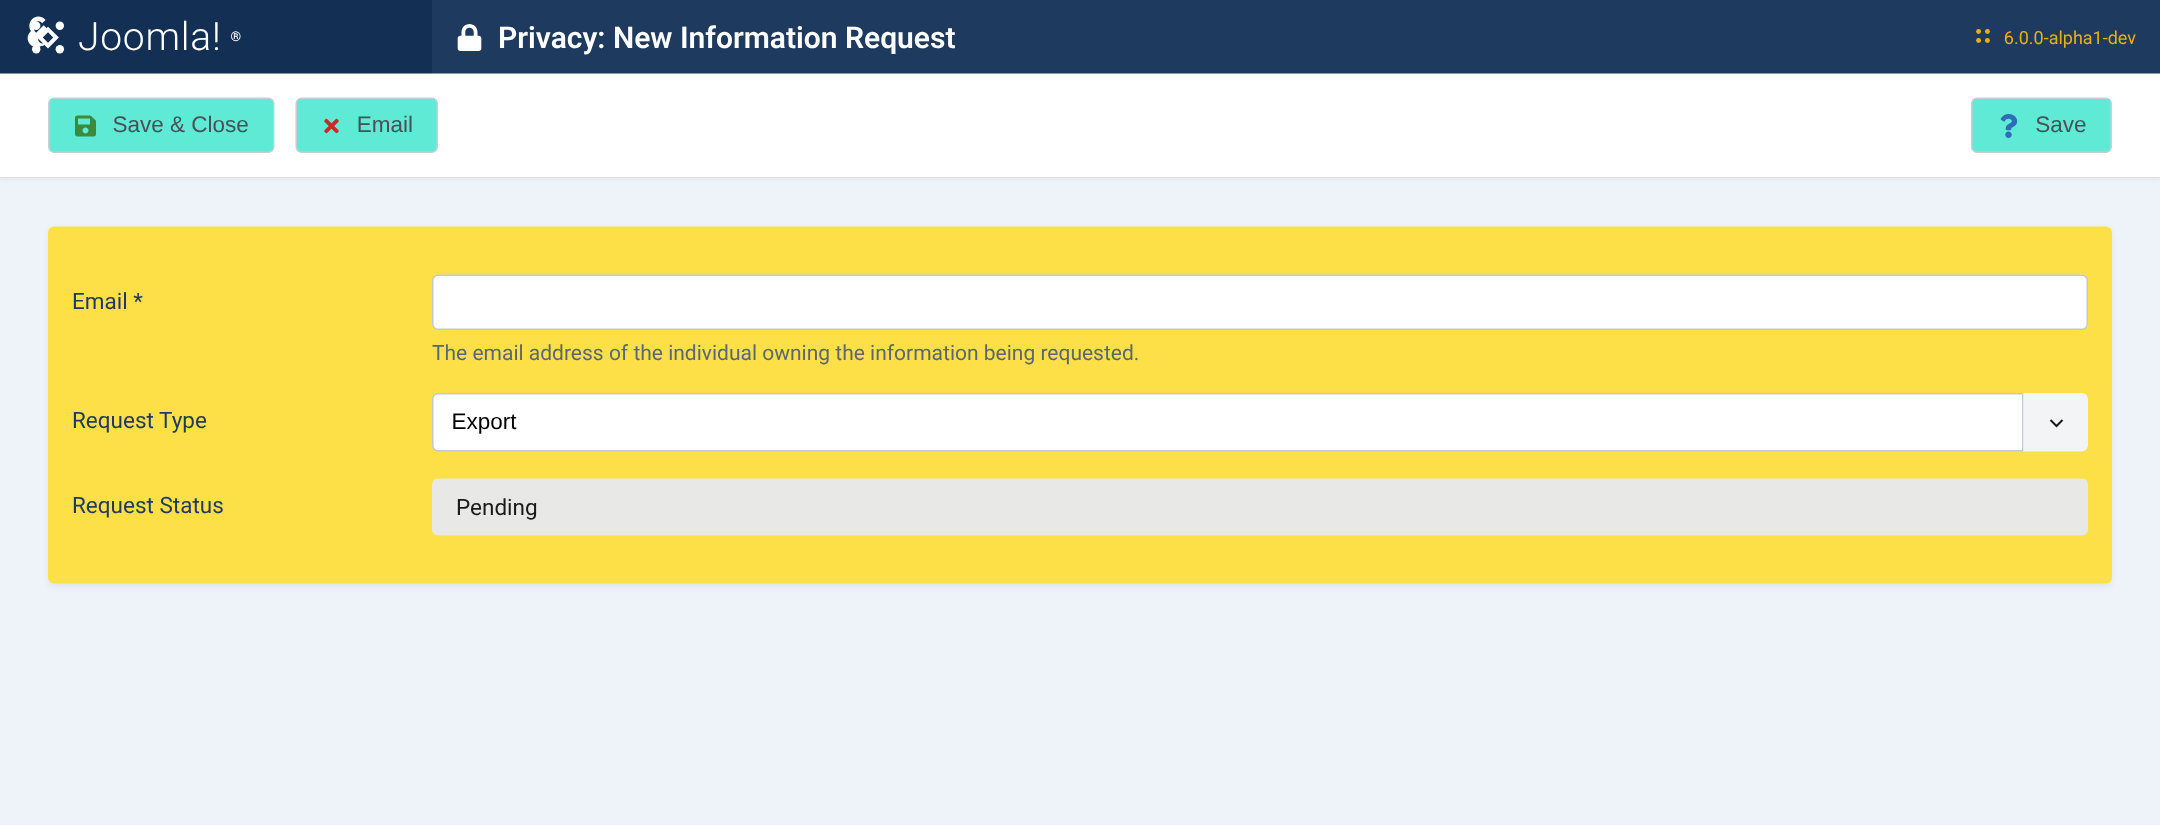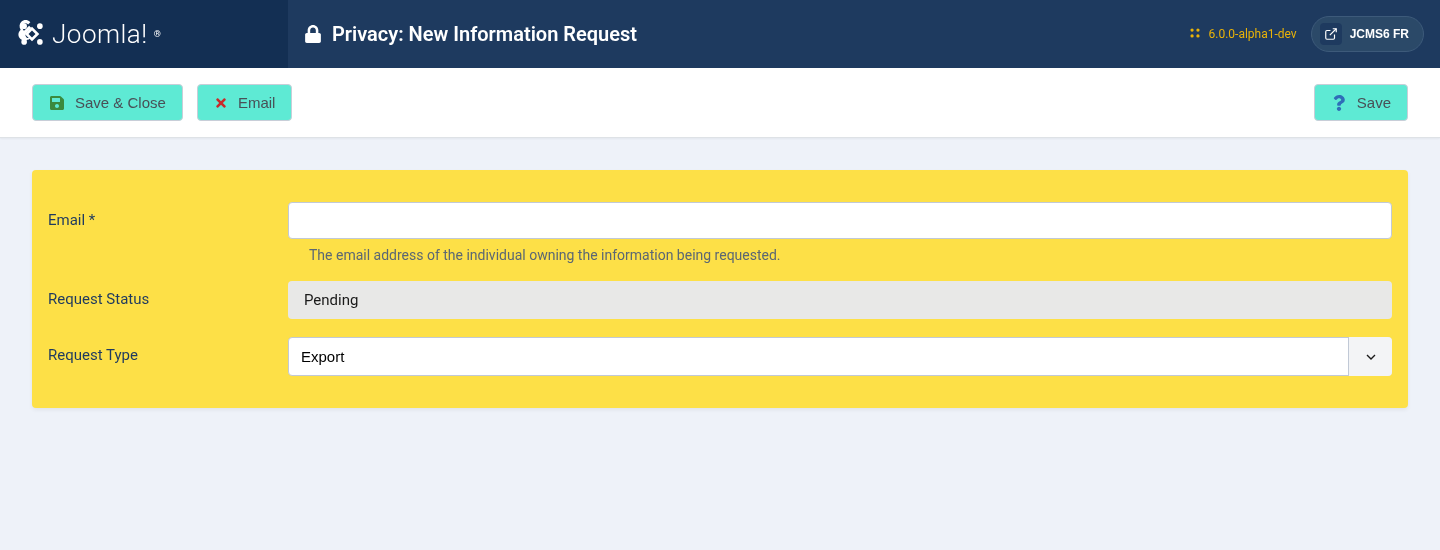--- a/index.html
+++ b/index.html
@@ -9,21 +9,21 @@
     }
     body {
       font-family: -apple-system, BlinkMacSystemFont, "Segoe UI", Roboto, "Helvetica Neue", Arial, sans-serif;
       background: #eef2f9;
       width: 1440px;
       height: 550px;
       overflow: hidden;
     }
     .header {
       display: flex;
-      height: 68px;
+      height: 49px;
     }
     .brand-section {
       width: 288px;
       background: #132f53;
       display: flex;
       align-items: center;
       padding-left: 16px;
     }
     .brand-logo {
       display: flex;
@@ -186,21 +186,20 @@
       padding: 9px 12px;
       border: 1px solid #c1c9d6;
       border-radius: 4px;
       font-size: 15px;
       background: #fff;
     }
     .form-description {
       color: #5b6773;
       font-size: 14px;
       margin-top: 8px;
-      margin-left: 21px;
     }
     .form-readonly {
       width: 100%;
       padding: 10px 16px;
       background: #e8e8e7;
       border-radius: 4px;
       font-size: 15px;
       color: #1a1a1a;
     }
     .form-select-wrap {
@@ -267,30 +266,20 @@
     <div class="title-right">
       <div class="version-pill">
         <svg viewBox="0 0 512 512">
           <circle cx="130" cy="130" r="70" fill="currentColor"></circle>
           <circle cx="382" cy="130" r="70" fill="currentColor"></circle>
           <circle cx="130" cy="382" r="70" fill="currentColor"></circle>
           <circle cx="382" cy="382" r="70" fill="currentColor"></circle>
         </svg>
         <span>6.0.0-alpha1-dev</span>
       </div>
-      <button class="site-button">
-        <span class="ext-icon-wrap">
-          <svg viewBox="0 0 24 24" stroke-width="2">
-            <path d="M18 13v6a2 2 0 0 1-2 2H5a2 2 0 0 1-2-2V8a2 2 0 0 1 2-2h6"></path>
-            <polyline points="15 3 21 3 21 9"></polyline>
-            <line x1="10" y1="14" x2="21" y2="3"></line>
-          </svg>
-        </span>
-        <span>JCMS6 FR</span>
-      </button>
     </div>
   </div>
 </div>
 
 <div class="toolbar">
   <div class="toolbar-left">
     <button class="btn">
       <svg class="icon-save" viewBox="0 0 448 512">
         <path d="M433.941 129.941l-83.882-83.882A48 48 0 0 0 316.118 32H48C21.49 32 0 53.49 0 80v352c0 26.51 21.49 48 48 48h352c26.51 0 48-21.49 48-48V163.882a48 48 0 0 0-14.059-33.941zM224 416c-35.346 0-64-28.654-64-64 0-35.346 28.654-64 64-64s64 28.654 64 64c0 35.346-28.654 64-64 64zm96-304.52V212c0 6.627-5.373 12-12 12H76c-6.627 0-12-5.373-12-12V108c0-6.627 5.373-12 12-12h228.52c3.183 0 6.235 1.264 8.485 3.515l3.48 3.48A11.996 11.996 0 0 1 320 111.48z"></path>
       </svg>
@@ -314,40 +303,40 @@
 </div>
 
 <div class="content">
   <div class="form-card">
 
     <div class="form-row">
       <label class="form-label">Email *</label>
       <div class="form-control-wrap">
         <input type="text" class="form-input" value="" style="">
         <div class="form-description">The email address of the individual owning the information being requested.</div>
-      </div>
-    </div>
-
-    <div class="form-row">
-      <label class="form-label">Request Status</label>
-      <div class="form-control-wrap">
-        <div class="form-readonly">Pending</div>
       </div>
     </div>
 
     <div class="form-row">
       <label class="form-label">Request Type</label>
       <div class="form-control-wrap">
         <div class="form-select-wrap">
           <select class="form-select">
             <option>Export</option>
           </select>
           <div class="select-chevron">
             <svg viewBox="0 0 24 24">
                 <polyline points="6 9 12 15 18 9"></polyline>
               </svg>
           </div>
         </div>
       </div>
     </div>
 
+    <div class="form-row">
+      <label class="form-label">Request Status</label>
+      <div class="form-control-wrap">
+        <div class="form-readonly">Pending</div>
+      </div>
+    </div>
+
   </div>
 </div>
 
 </body></html>

